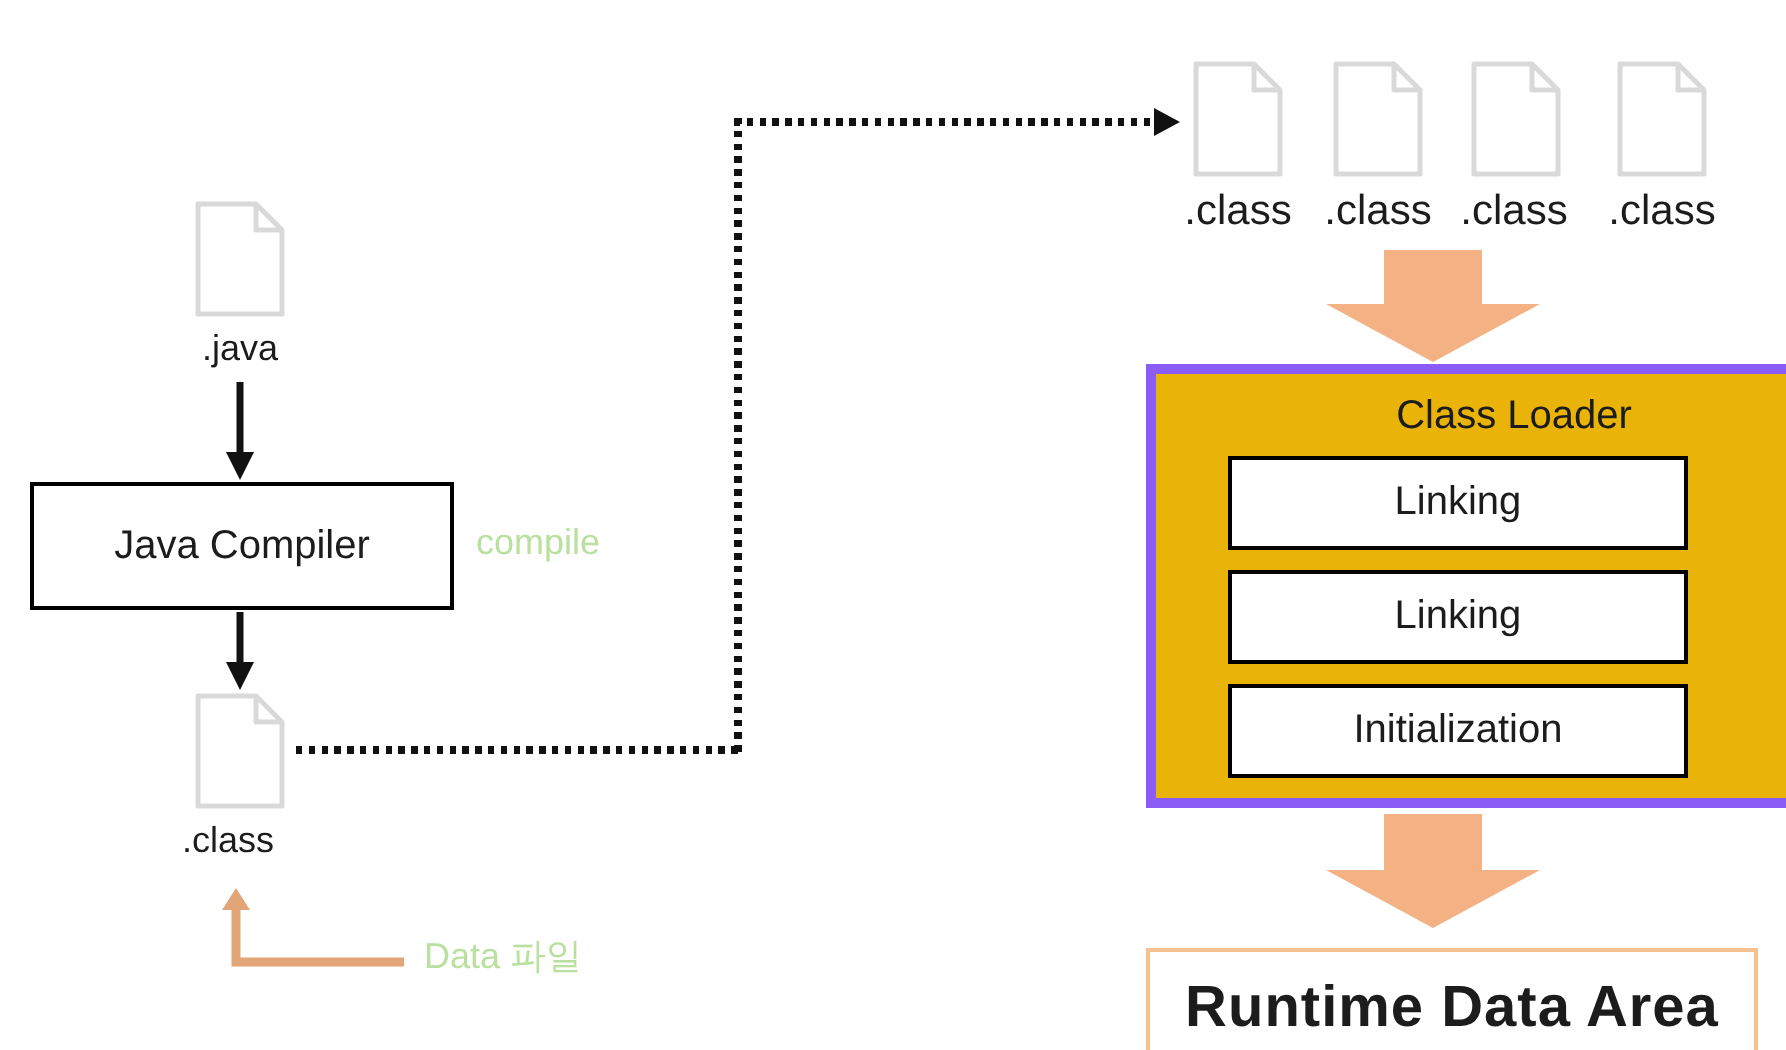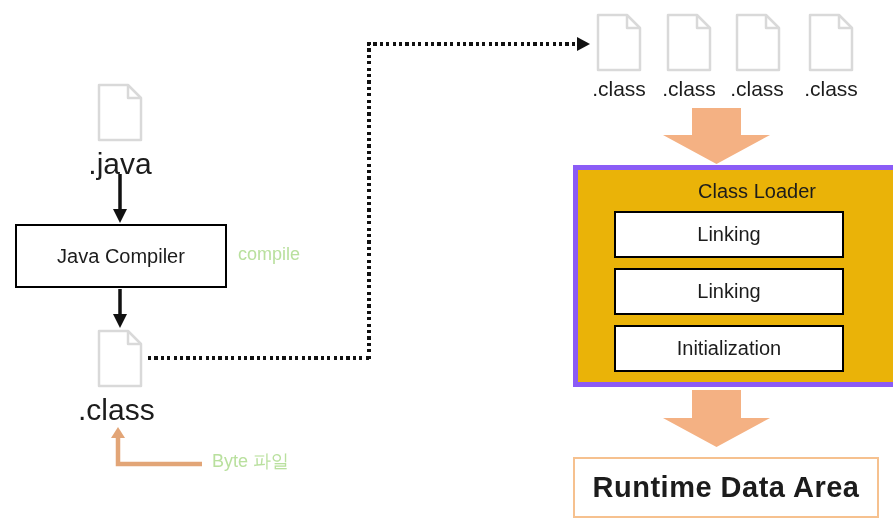--- a/index.html
+++ b/index.html
@@ -1,26 +1,26 @@
 <!DOCTYPE html>
 <html><head>
 <meta charset="utf-8">
 <style>
   html,body{margin:0;padding:0;background:#fff;}
   .canvas{
     position:relative;width:893px;height:525px;background:#ffffff;overflow:hidden;
     font-family:"Liberation Sans", sans-serif;color:#1c1c1c;
   }
-  .abs{position:absolute;}
+  .abs{position:absolute;margin-top:17px;}
 
   
   .file-icon svg{display:block;}
 
   
-  .file-label{font-size:30px;color:#1c1c1c;text-align:center;}
+  .file-label{font-size:18px;color:#1c1c1c;text-align:center;}
   .green-label{font-size:18px;color:#b9e09e;}
 
   
   .compiler-box{
     left:15px;top:224px;width:212px;height:64px;
     border:2.5px solid #000;background:#fff;box-sizing:border-box;
     display:flex;flex-direction:row;justify-content:center;align-items:center;
     font-size:20px;line-height:26px;color:#1c1c1c;
   }
 
@@ -95,21 +95,21 @@
     </svg>
   </div>
   <div class="abs file-label" style="left:78px;top:393px;width:72px;">.class</div>
 
   <div class="abs" style="left:106px;top:427px;">
     <svg width="100" height="40" viewBox="0 0 100 40">
       <polygon points="5,11 19,11 12,0" fill="#e2a577"></polygon>
       <polyline points="12,9 12,37 96,37" fill="none" stroke="#e2a577" stroke-width="4.5"></polyline>
     </svg>
   </div>
-  <div class="abs green-label" style="left:212px;top:449px;">Byte 파일</div>
+  <div class="abs green-label" style="left:212px;top:449px;">Data 파일</div>
 
   <div class="abs dot-h" style="left:148px;top:356px;width:222px;"></div>
   <div class="abs dot-v" style="left:367px;top:42px;height:317px;"></div>
   <div class="abs dot-h" style="left:367px;top:42px;width:211px;"></div>
   <div class="abs dot-arrowhead" style="left:577px;top:37px;"></div>
 
   <div class="abs file-icon" style="left:596px;top:13px;">
     <svg width="46" height="59" viewBox="0 0 46 59">
       <path d="M2 2 H31 L44 15 V57 H2 Z" fill="#ffffff" stroke="#d9d9d9" stroke-width="2.5" stroke-linejoin="round"></path>
       <path d="M31 2 V15 H44" fill="none" stroke="#d9d9d9" stroke-width="2.5" stroke-linejoin="round"></path>

